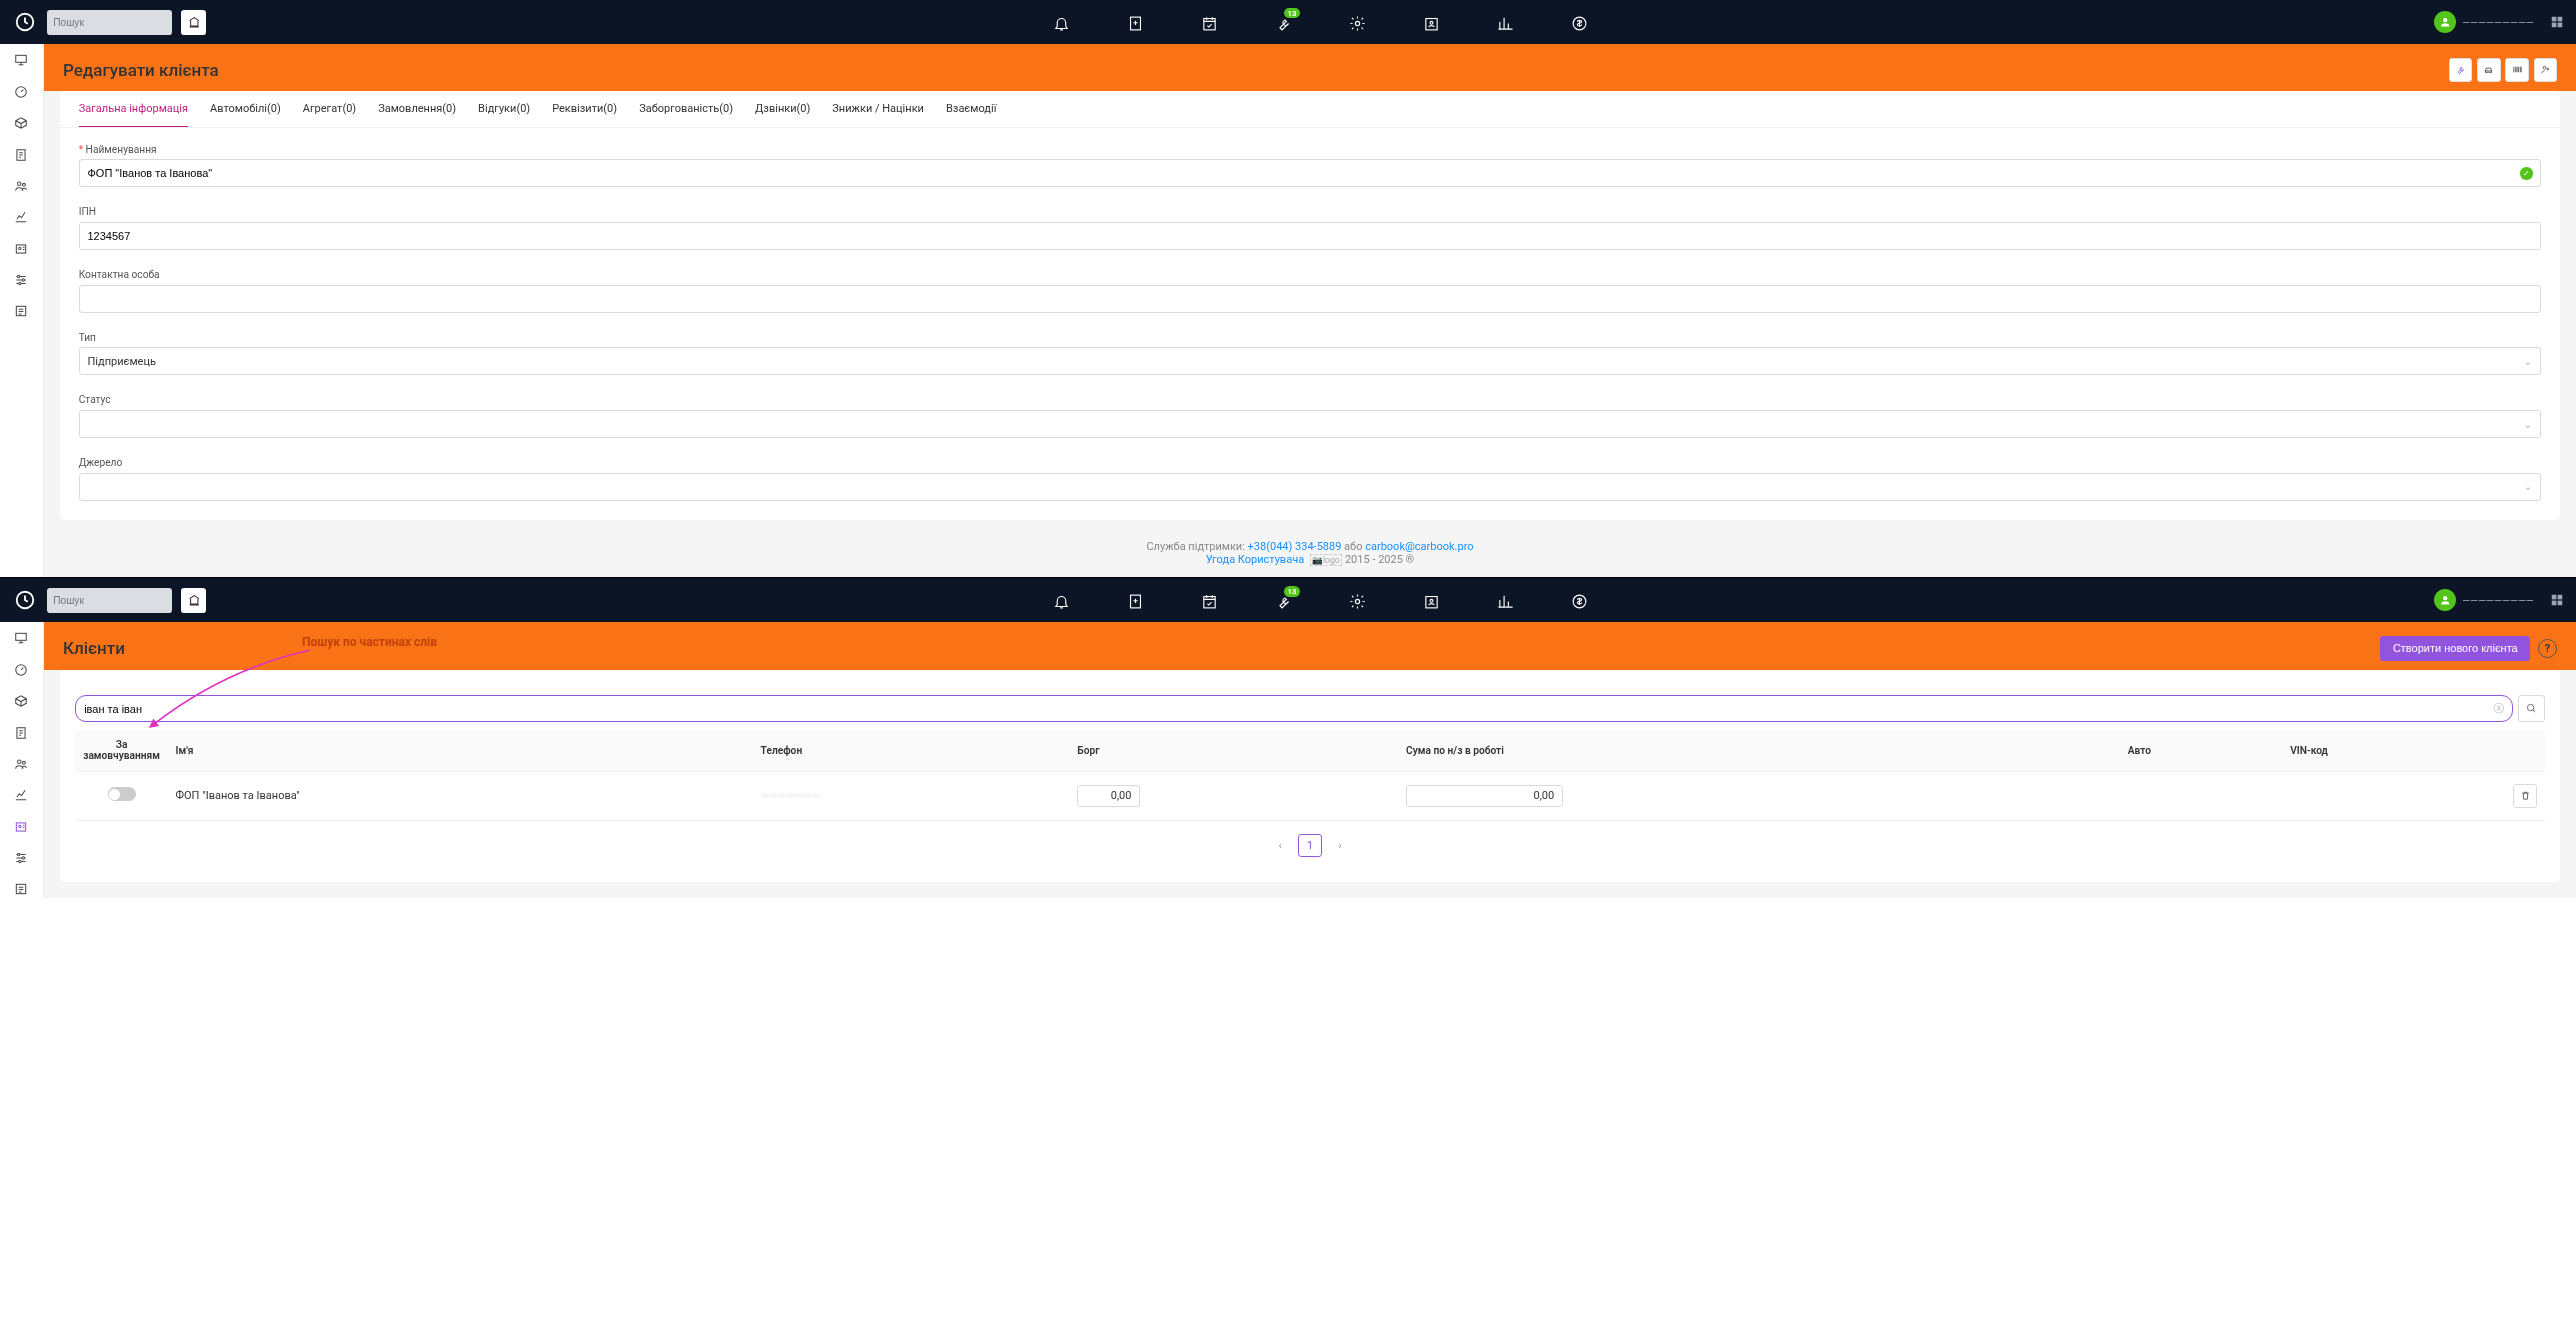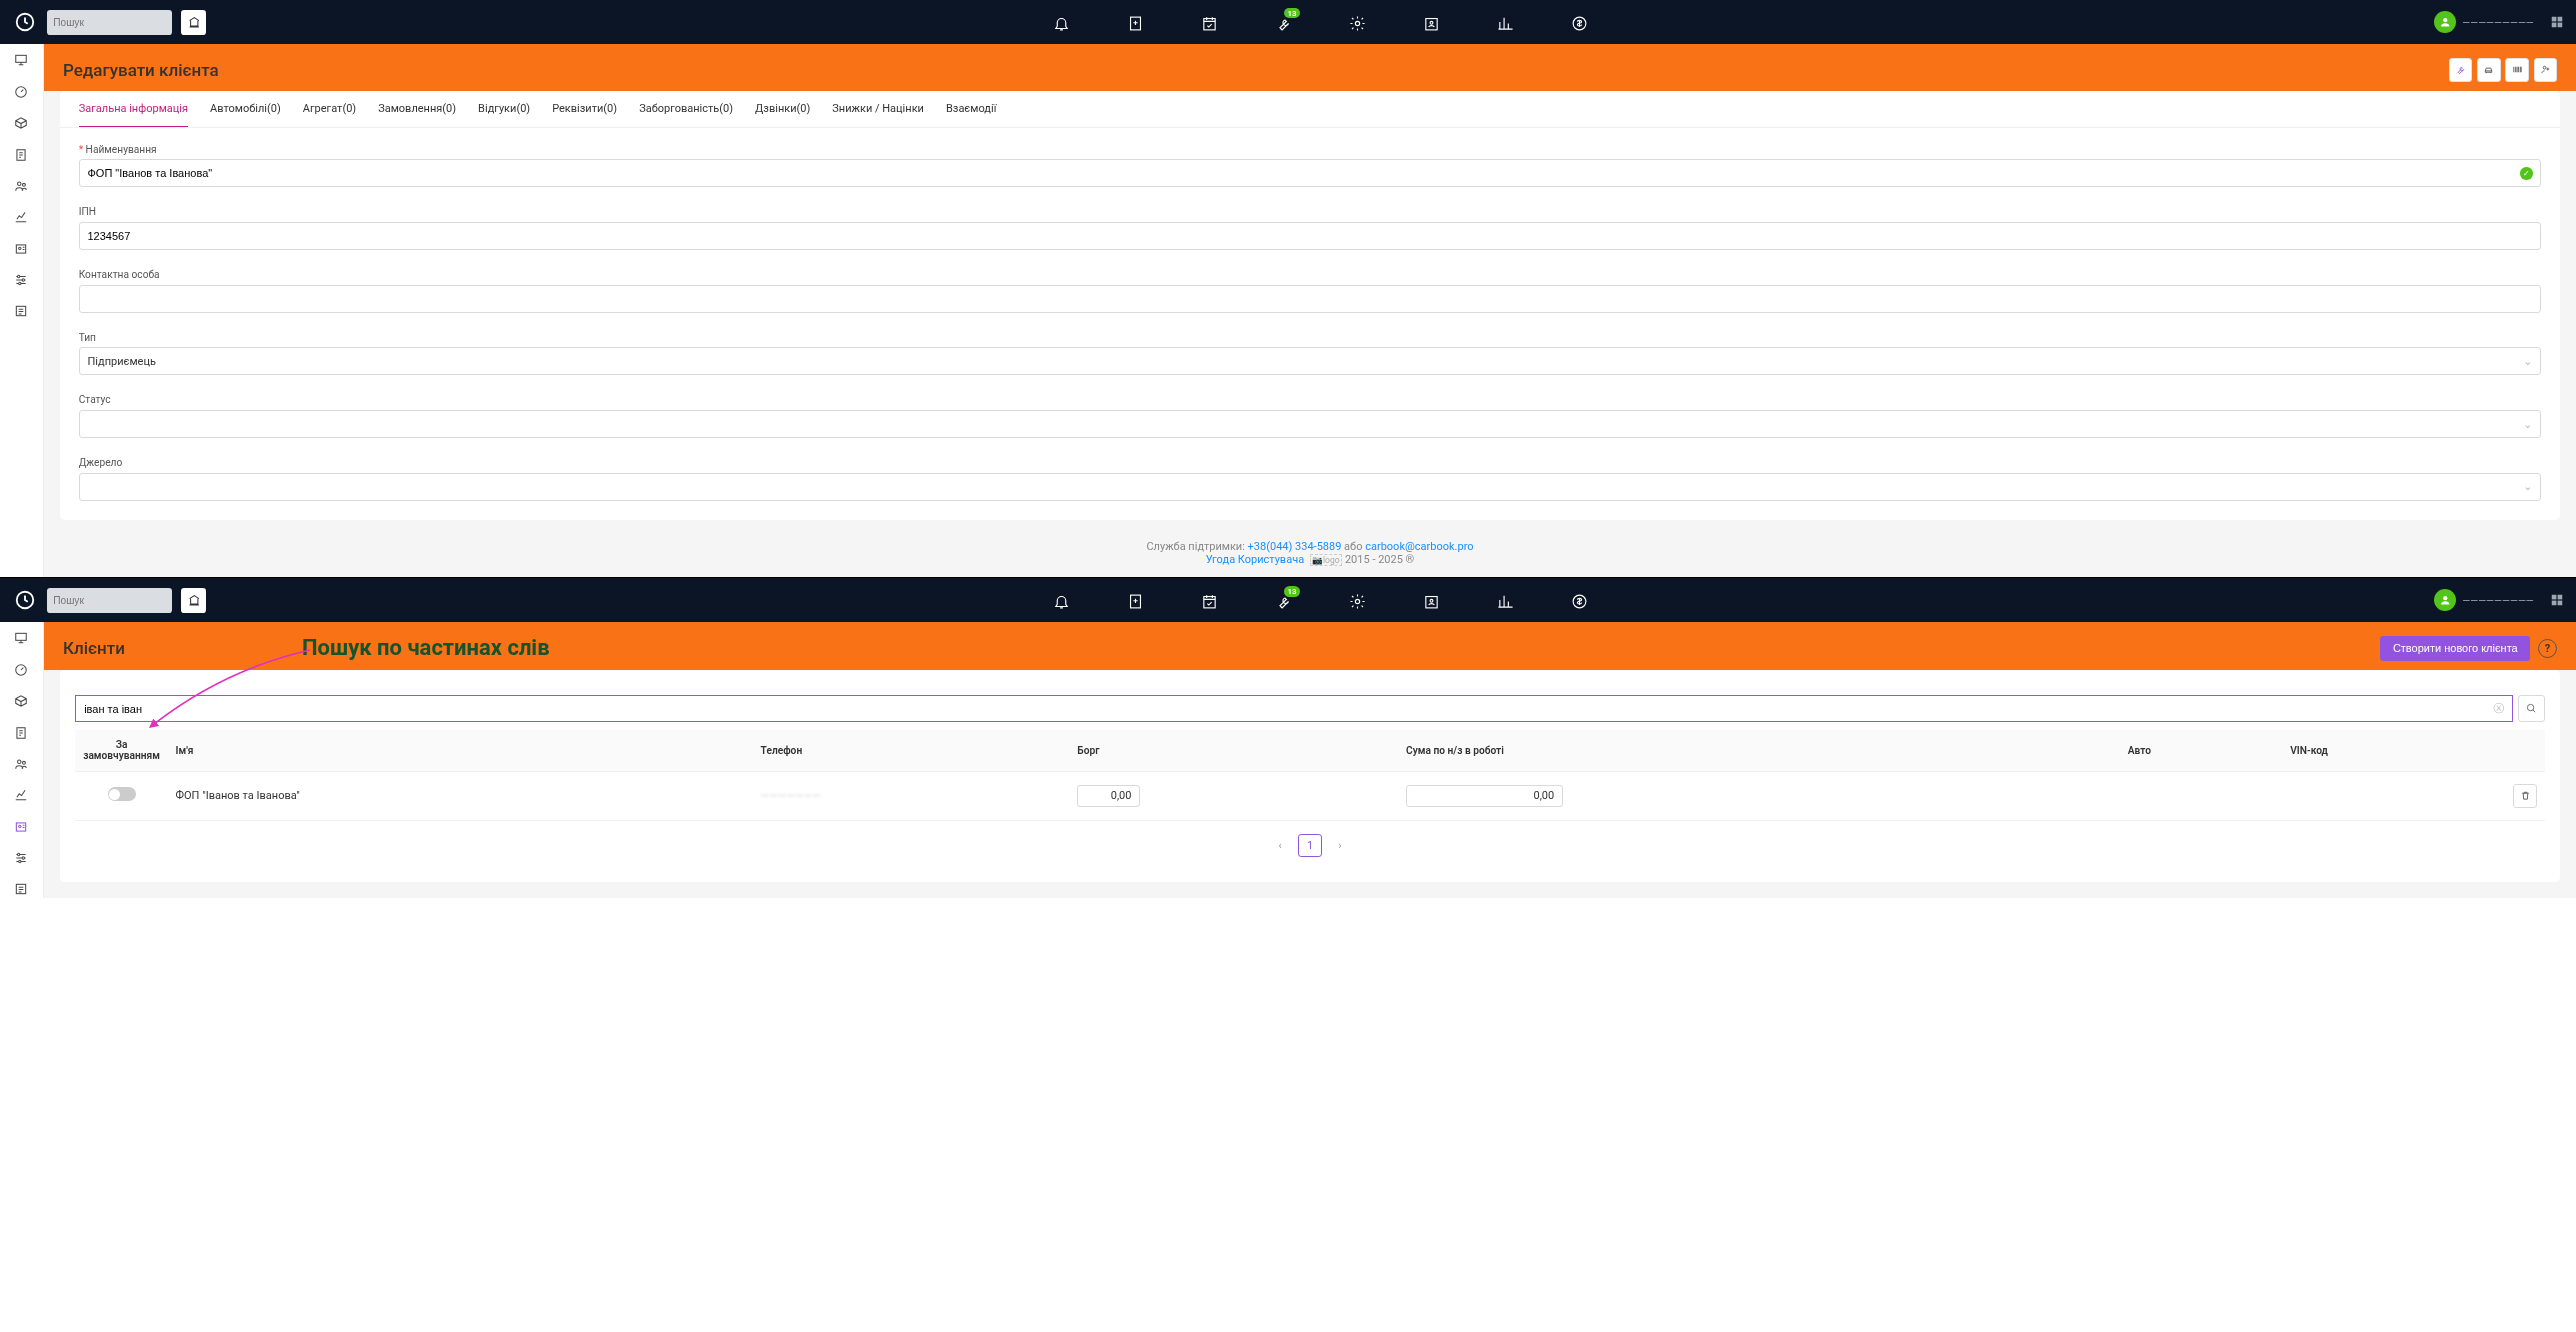--- a/index.html
+++ b/index.html
@@ -50,28 +50,28 @@
   .input input { border: none; outline: none; width: 100%; font-size: 11px; }
   .check-ok { width: 12.5px; height: 12.5px; background: #52c41a; border-radius: 50%; display: inline-flex; align-items: center; justify-content: center; color: #fff; font-size: 7.8px; }
   .select .chevron { color: #bbb; }
   
   
   .footer { text-align: center; padding: 11px 0; color: #888; font-size: 11px; }
   .footer a { color: #1890ff; text-decoration: none; }
   .footer .logo-alt { display: inline-block; border: 0.8px dashed #ccc; padding: 0 1.6px; font-size: 8.6px; color: #aaa; }
   
   
-  .annotation { position: absolute; color: #14532d; font-weight: bold; font-size: 22px; pointer-events: none; }
+  .annotation { position: absolute; color: #c2410c; font-weight: bold; font-size: 12px; pointer-events: none; }
   .arrow-svg { position: absolute; pointer-events: none; }
   
   .btn-primary { background: #9254de; color: #fff; border: none; border-radius: 3.1px; padding: 6.3px 12.5px; font-size: 11px; cursor: pointer; }
   .help-icon { width: 19px; height: 19px; border-radius: 50%; border: 1.6px solid #555; display: flex; align-items: center; justify-content: center; font-weight: bold; cursor: pointer; margin-left: 7.8px; }
   
   .search-row { display: flex; gap: 4.7px; margin: 12.5px 0 7.8px; }
-  .client-search { flex: 1; border: 0.8px solid #9254de; border-radius: 0; height: 27px; padding: 0 7.8px; display: flex; align-items: center; }
+  .client-search { flex: 1; border: 0.8px solid #9254de; border-radius: 11px; height: 27px; padding: 0 7.8px; display: flex; align-items: center; }
   .client-search input { flex: 1; border: none; outline: none; font-size: 11px; }
   .clear-x { color: #bbb; cursor: pointer; }
   .search-btn { width: 27px; height: 27px; border: 0.8px solid #d9d9d9; border-radius: 3.1px; display: flex; align-items: center; justify-content: center; cursor: pointer; }
   
   .table { width: 100%; border-collapse: collapse; }
   .table th { text-align: left; font-size: 10.2px; font-weight: 600; padding: 9.4px 7.8px; border-bottom: 0.8px solid #f0f0f0; color: #333; background: #fafafa; }
   .table th:first-child { text-align: center; width: 86px; }
   .table td { padding: 12.5px 7.8px; border-bottom: 0.8px solid #f0f0f0; font-size: 11px; }
   .toggle { width: 28px; height: 14px; background: #ccc; border-radius: 7px; position: relative; display: inline-block; }
   .toggle::after { content: ""; position: absolute; left: 1.6px; top: 1.6px; width: 11px; height: 11px; background: #fff; border-radius: 50%; }

